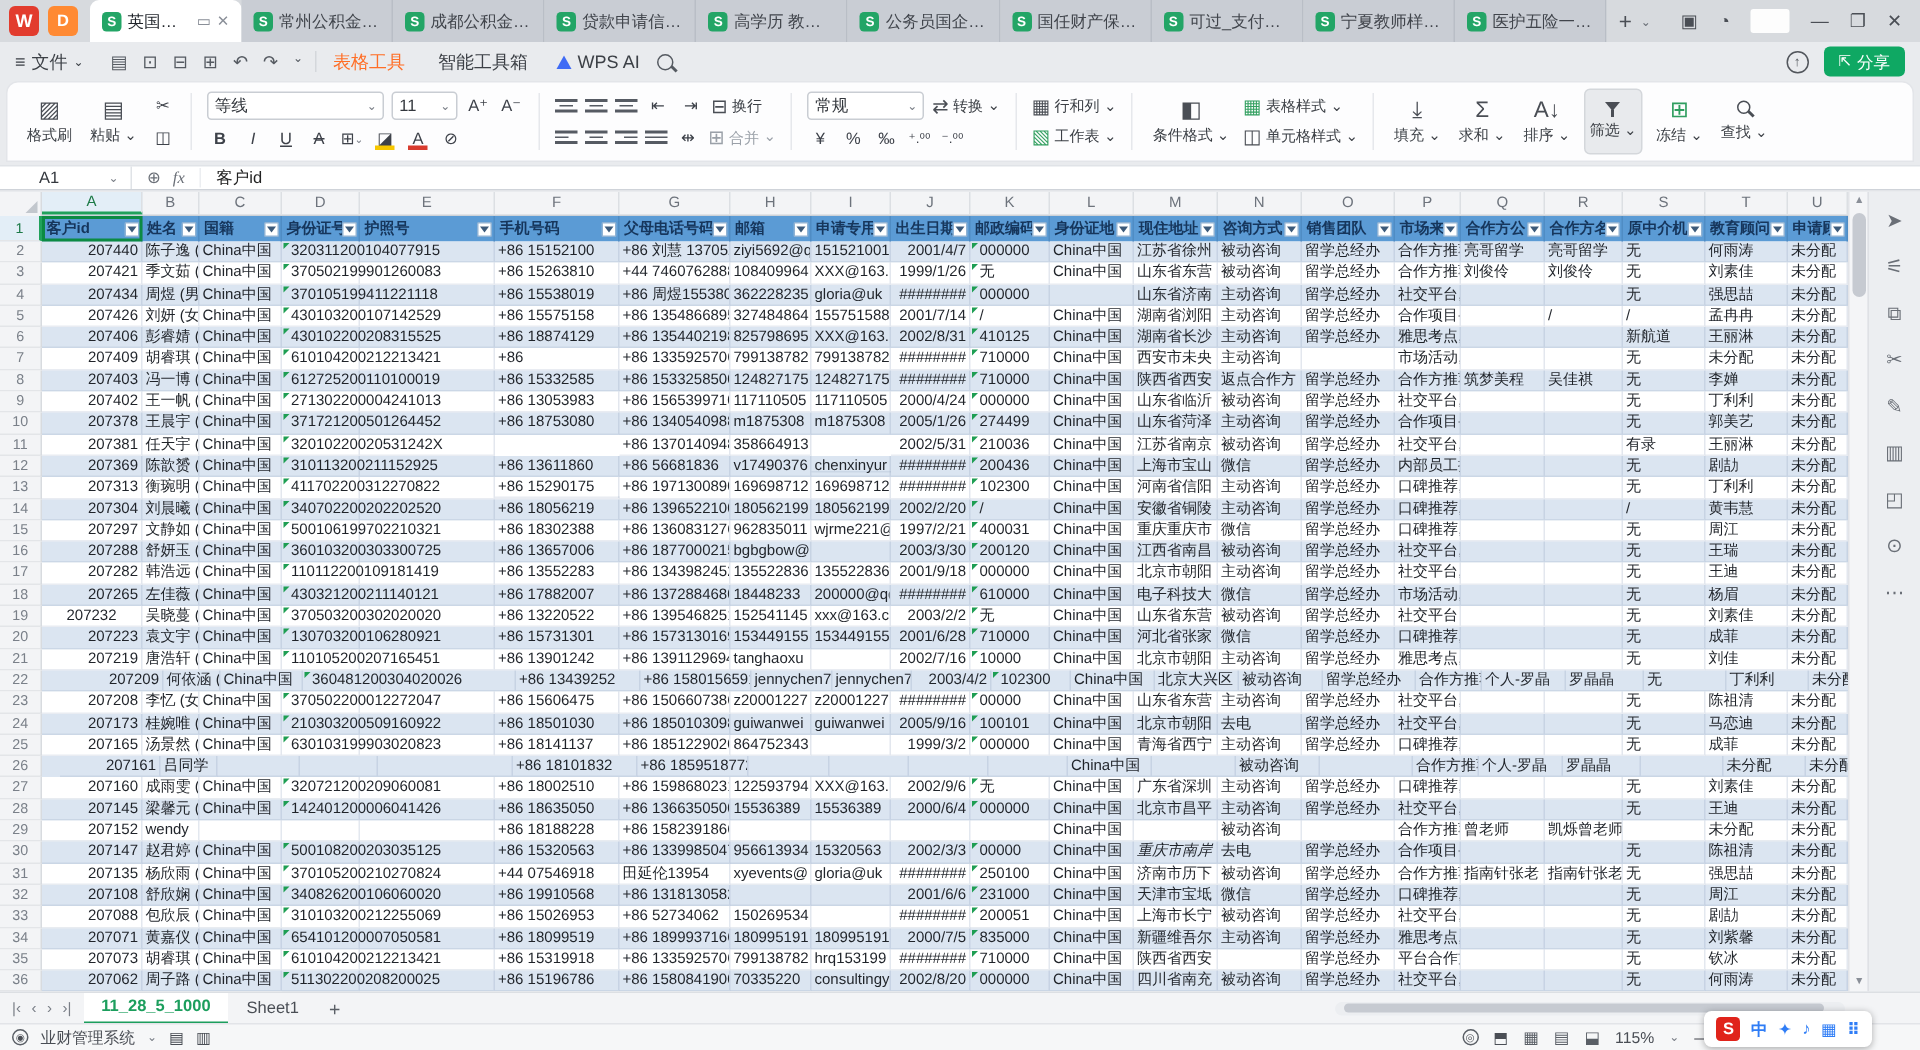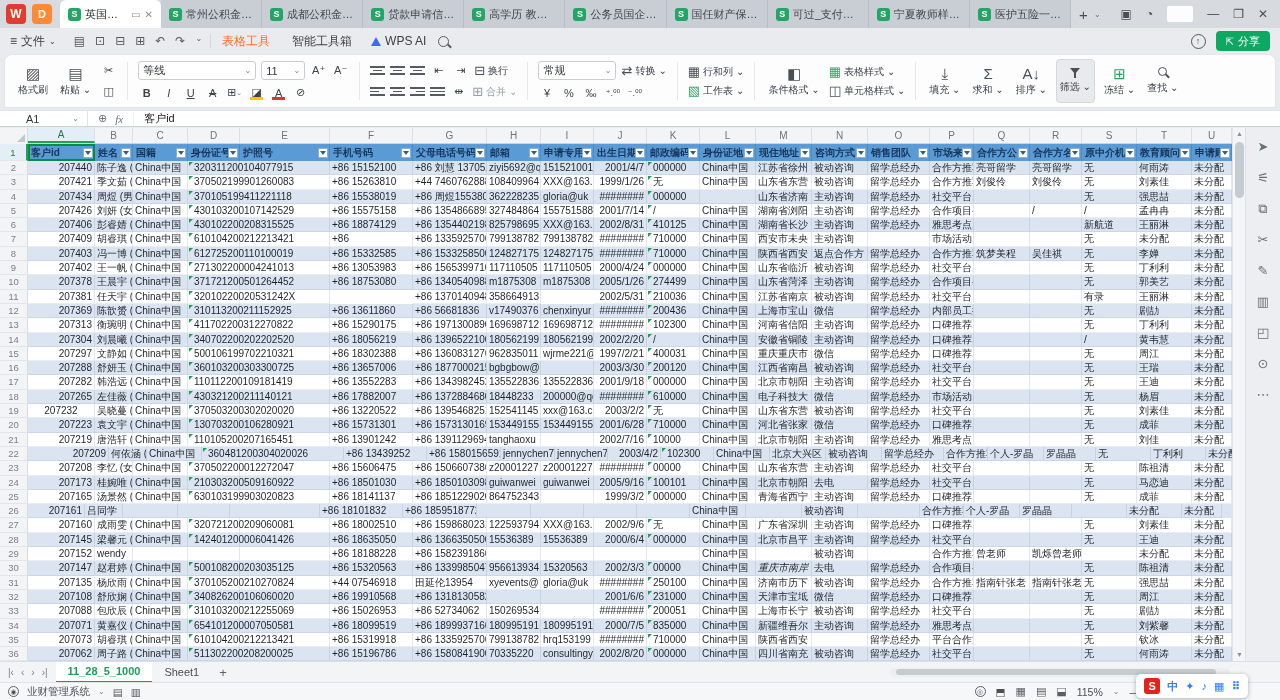--- a/index.html
+++ b/index.html
@@ -1105,21 +1105,21 @@
         <div class="cell" style="width: 62px;">留学总经办</div>
         <div class="cell" style="width: 44px;">口碑推荐,无</div>
         <div class="cell" style="width: 56px;"></div>
         <div class="cell" style="width: 52px;"></div>
         <div class="cell" style="width: 55px;">无</div>
         <div class="cell" style="width: 55px;">成菲</div>
         <div class="cell" style="width: 40px;">未分配</div>
       </div>
       <div class="sheetrow band">
         <div class="gut">26</div>
-        <div class="cell rt" style="width: 57px;">207161</div>
+        <div class="cell rt" style="width: 67px; margin-left: 12px;">207161</div>
         <div class="cell" style="width: 38px;">吕同学</div>
         <div class="cell" style="width: 55px;"></div>
         <div class="cell ovf" style="width: 52px;"></div>
         <div class="cell" style="width: 90px;"></div>
         <div class="cell" style="width: 83px;">+86 18101832</div>
         <div class="cell" style="width: 74px;">+86 18595187726</div>
         <div class="cell" style="width: 54px;"></div>
         <div class="cell" style="width: 53px;"></div>
         <div class="cell rt" style="width: 53px;"></div>
         <div class="cell" style="width: 53px;"></div>

